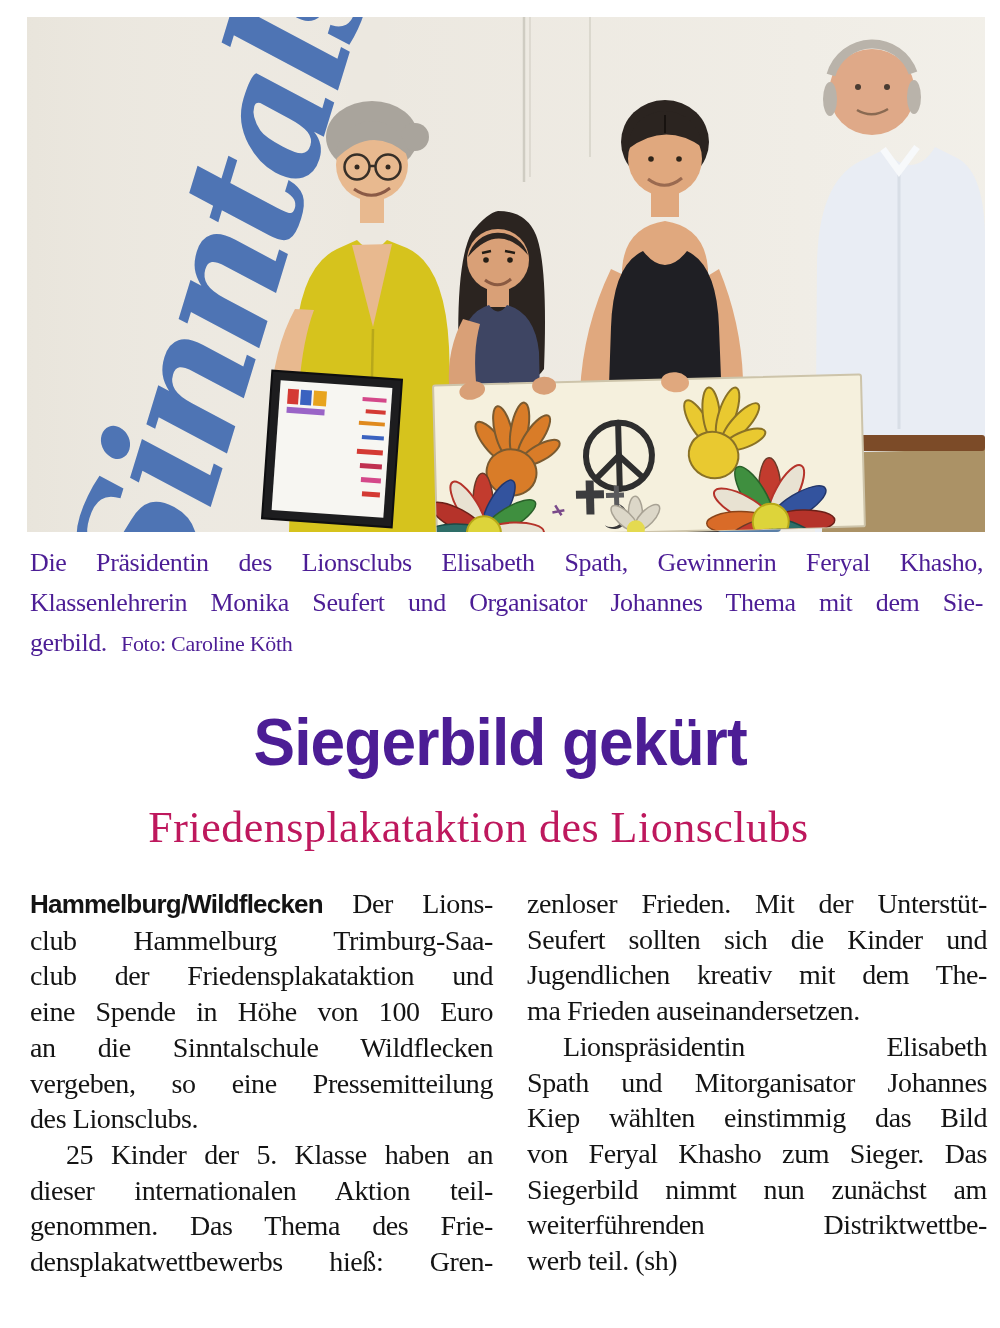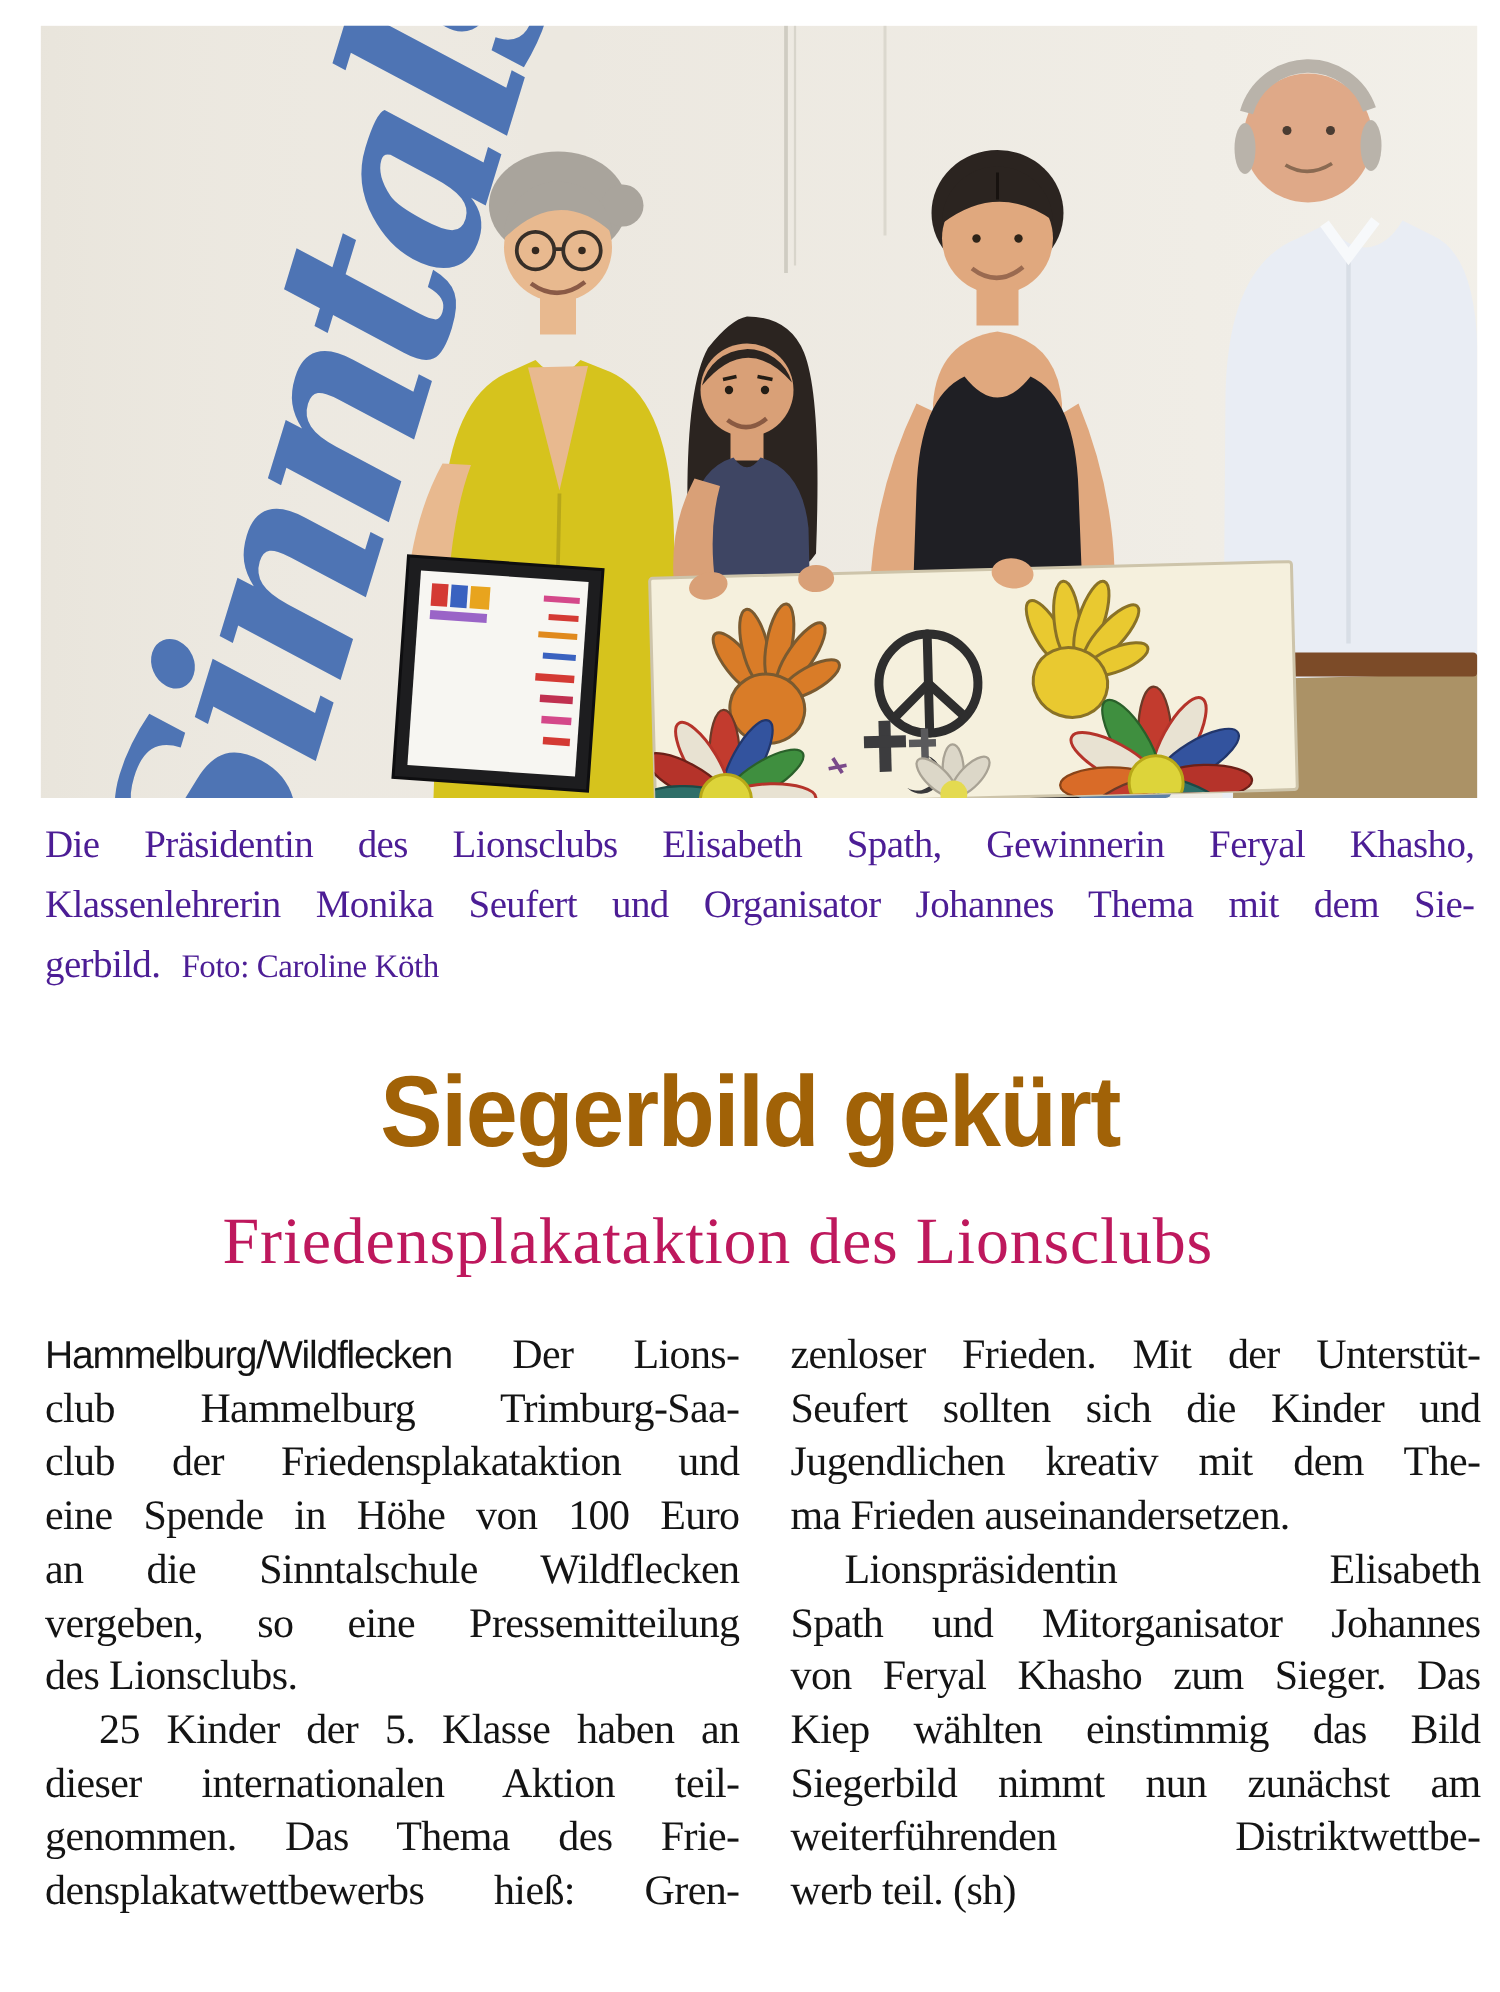--- a/index.html
+++ b/index.html
@@ -13,42 +13,42 @@
   .caption{
     position:absolute;left:30px;top:543px;width:953px;
     font-family:Liberation Serif, serif;font-size:26px;line-height:40px;
     letter-spacing:-0.4px;color:#4c1d95;
   }
   .capline.just{text-align:justify;text-align-last:justify;}
   .credit{font-size:22px;letter-spacing:-0.3px;margin-left:14px;text-align:center;}
 
   .headline{
     position:absolute;left:0;top:700px;width:1000px;text-align:center;
-    font-weight:bold;font-size:67px;line-height:1.25;color:#a16207;letter-spacing:-1px;
+    font-weight:bold;font-size:67px;line-height:1.25;color:#4c1d95;letter-spacing:-1px;
   }
   .headline .squeeze{display:inline-block;transform:scaleX(0.93);transform-origin:center;}
 
   .subheadline{
     position:absolute;left:0;top:802px;width:957px;text-align:center;
     font-family:"Liberation Serif",serif;font-size:44px;line-height:1.2;
     color:#be185d;letter-spacing:0.5px;
   }
 
   .column{
     position:absolute;top:886px;
     font-family:"Liberation Serif",serif;font-size:28px;line-height:35.7px;
     letter-spacing:-0.4px;color:#141414;
   }
   #col0{left:30px;width:463px;}
   #col1{left:527px;width:460px;}
   .bodyline{white-space:normal;}
   .bodyline.just{text-align:justify;text-align-last:justify;}
   .bodyline.ind{text-indent:36px;}
   .lead{
-    font-family:"Liberation Sans",sans-serif;font-weight:normal;font-size:26px;
+    font-family:"Liberation Sans",sans-serif;font-weight:bold;font-size:26px;
     letter-spacing:-0.8px;
   }
 </style>
 </head>
 <body>
 
 <figure class="photo-wrap" style="margin:0">
 <svg width="958" height="515" viewBox="0 0 958 515" xmlns="http://www.w3.org/2000/svg">
   <defs>
     <clipPath id="posterClip">
@@ -252,18 +252,18 @@
     <div class="bodyline just">genommen. Das Thema des Frie-</div>
     <div class="bodyline just">densplakatwettbewerbs hieß: Gren-</div>
   </div>
 <div class="column" id="col1">
     <div class="bodyline just">zenloser Frieden. Mit der Unterstüt-</div>
     <div class="bodyline just">Seufert sollten sich die Kinder und</div>
     <div class="bodyline just">Jugendlichen kreativ mit dem The-</div>
     <div class="bodyline">ma Frieden auseinandersetzen.</div>
     <div class="bodyline just ind">Lionspräsidentin Elisabeth</div>
     <div class="bodyline just">Spath und Mitorganisator Johannes</div>
+    <div class="bodyline just">Kiep wählten einstimmig das Bild</div>
     <div class="bodyline just">von Feryal Khasho zum Sieger. Das</div>
-    <div class="bodyline just">Kiep wählten einstimmig das Bild</div>
     <div class="bodyline just">Siegerbild nimmt nun zunächst am</div>
     <div class="bodyline just">weiterführenden Distriktwettbe-</div>
     <div class="bodyline">werb teil. (sh)</div>
   </div>
 
 </body></html>

